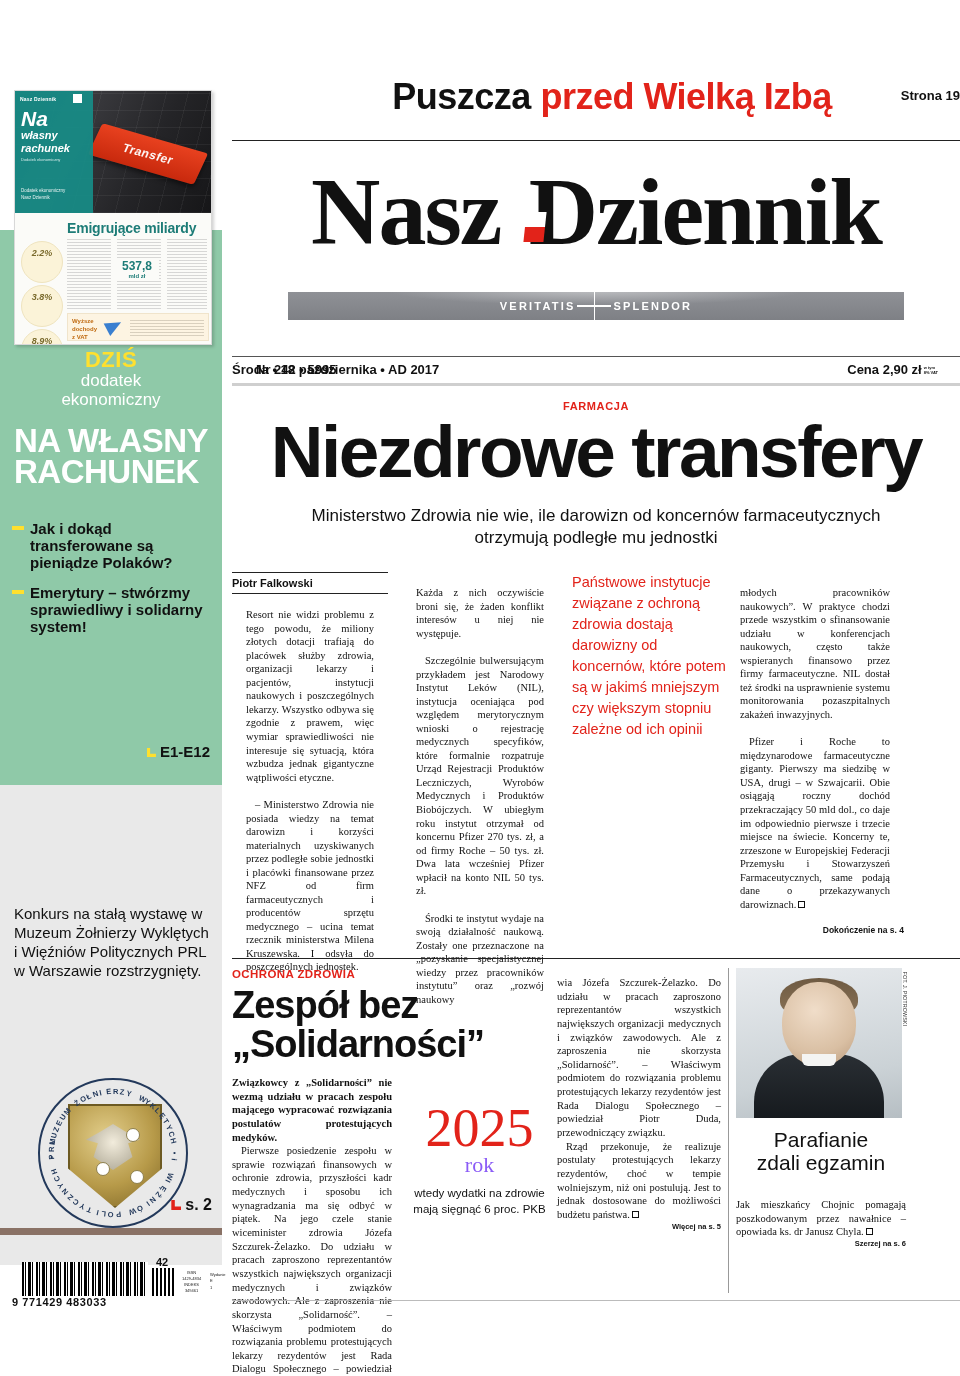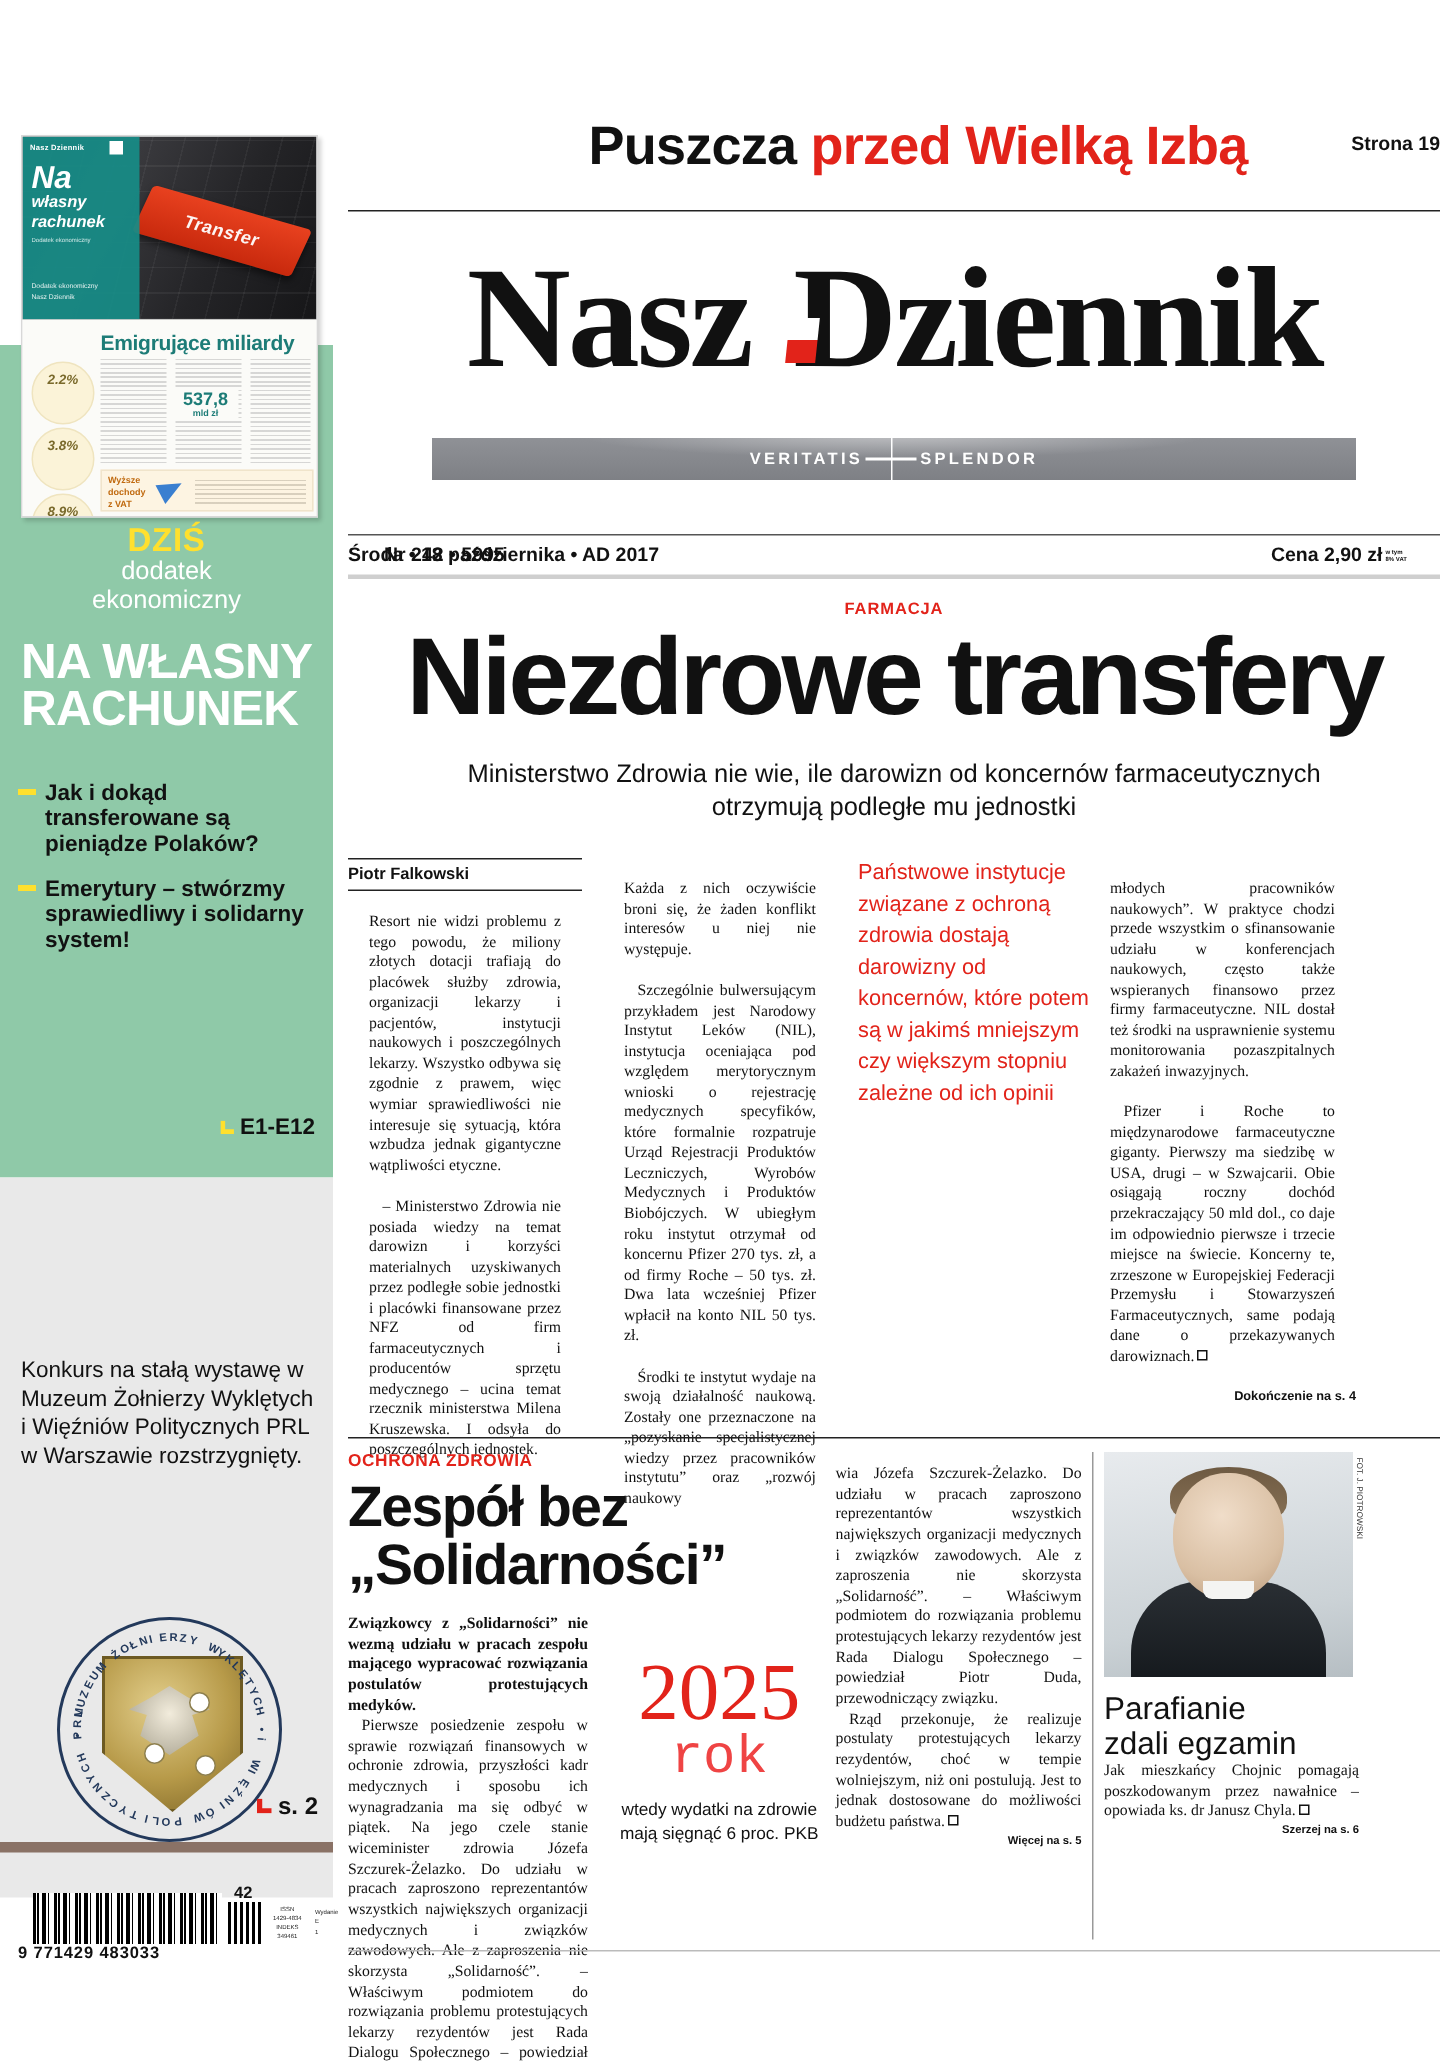--- a/index.html
+++ b/index.html
@@ -181,43 +181,43 @@
   .art2{position:absolute;left:0;top:968px;width:728px;}
   .a2-kicker{color:#e2231a;font-size:11.5px;font-weight:bold;letter-spacing:.4px;}
   .a2-head{font-size:38px;font-weight:bold;line-height:1.02;letter-spacing:-1px;margin-top:6px;}
   .a2-c1{position:absolute;left:0;top:108px;width:160px;
     font-family:"Liberation Serif",serif;font-size:10.5px;line-height:1.3;text-align:justify;}
   .a2-c1 .lead{font-weight:bold;}
   .a2-c1 p{margin:0;text-indent:9px;}
   .a2-c1 p.first{text-indent:0;}
   .a2-num{position:absolute;left:170px;top:135px;width:155px;text-align:center;}
   .a2-num .big{font-family:"Liberation Serif",serif;color:#e2231a;font-size:54px;line-height:.95;}
-  .a2-num .rok{font-family:Liberation Mono, monospace;color:#ef4444;font-size:36px;line-height:1;}
+  .a2-num .rok{font-family:Liberation Serif, serif;color:#8b5cf6;font-size:22px;line-height:1;}
   .a2-num .cap{font-size:11.5px;line-height:1.35;margin-top:10px;}
   .a2-c3{position:absolute;left:325px;top:8px;width:164px;
     font-family:"Liberation Serif",serif;font-size:10.5px;line-height:1.3;text-align:justify;}
   .a2-c3 p{margin:0;text-indent:9px;}
   .a2-c3 p.first{text-indent:0;}
   .a2-ref{font-family:"Liberation Sans",sans-serif;font-size:7.5px;font-weight:bold;float:right;}
 
   .art3{position:absolute;left:504px;top:968px;width:170px;}
   .a3-photo{position:relative;width:166px;height:150px;overflow:hidden;
     background:linear-gradient(180deg,#dfe3e6,#c9ced2);}
   .a3-bg{position:absolute;inset:0;background:linear-gradient(170deg,#e8ebee,#cbd2d6 70%,#b6bec3);}
   .a3-head{position:absolute;left:46px;top:14px;width:74px;height:84px;border-radius:48%;
     background:radial-gradient(circle at 44% 34%,#f0ddc9,#d9bfa3 62%,#b9997b 100%);}
   .a3-hair{position:absolute;left:44px;top:10px;width:78px;height:40px;border-radius:50% 50% 40% 40%;
     background:linear-gradient(180deg,#6e5a42,#8a7357);}
   .a3-body{position:absolute;left:18px;top:86px;width:130px;height:70px;border-radius:48px 48px 0 0;
     background:linear-gradient(180deg,#2a2f34,#14181c);}
   .a3-collar{position:absolute;left:66px;top:86px;width:34px;height:12px;background:#f4f4f2;border-radius:0 0 6px 6px;}
   .a3-credit{position:absolute;right:-2px;top:58px;font-size:5.5px;color:#333;
     transform:rotate(90deg);transform-origin:100% 0;white-space:nowrap;}
-  .a3-title{margin-top:10px;text-align:left;font-size:21px;line-height:1.1;}
-  .a3-body-txt{margin-top:0;font-family:"Liberation Serif",serif;font-size:10.5px;
+  .a3-title{margin-top:10px;text-align:center;font-size:21px;line-height:1.1;}
+  .a3-body-txt{margin-top:24px;font-family:"Liberation Serif",serif;font-size:10.5px;
     line-height:1.3;text-align:justify;}
   .a3-ref{font-family:"Liberation Sans",sans-serif;font-size:7.5px;font-weight:bold;float:right;}
   .a3-sep{position:absolute;left:496px;top:968px;width:1px;height:325px;background:#999;}
   .bottomrule{position:absolute;left:0;top:1300px;width:728px;height:1px;background:#bbb;}
 </style>
 </head>
 <body>
 
 <div class="page">
 

